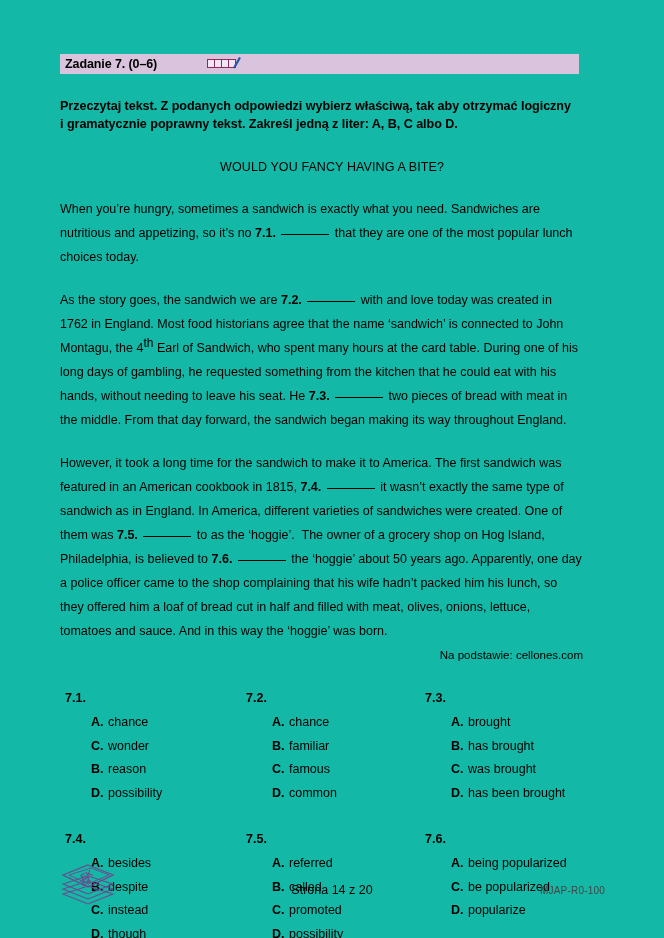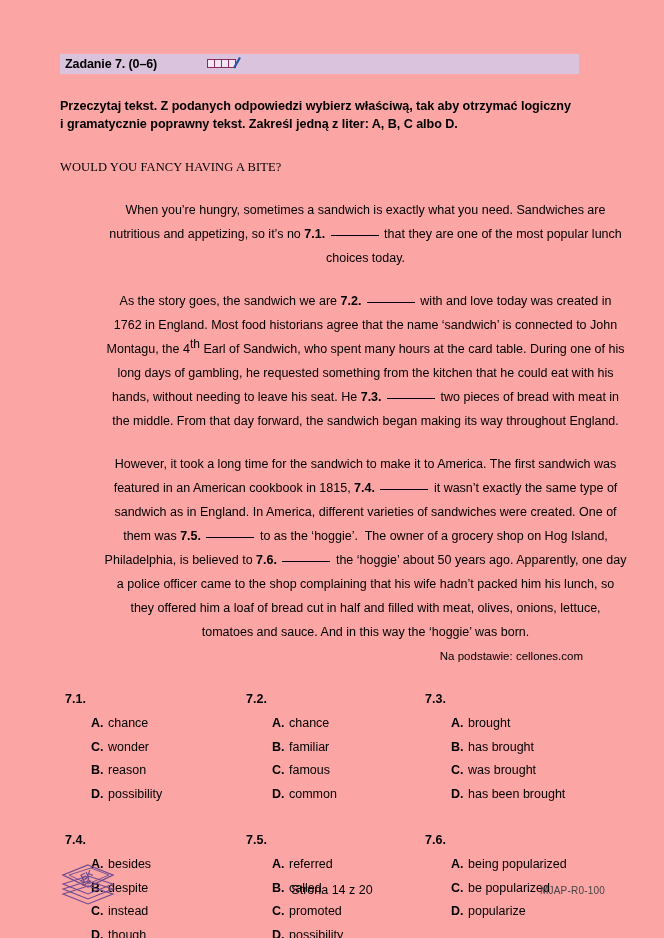--- a/index.html
+++ b/index.html
@@ -13,21 +13,21 @@
     position: relative;
     font-family: "Liberation Sans", sans-serif;
     color: #000000;
     overflow: hidden;
   }
   .page {
     position: absolute;
     left: 0; top: 0;
     width: 664px;
     height: 938px;
-    background: #fca5a5;
+    background: #14b8a6;
   }
   .content {
     position: absolute;
     left: 60px;
     top: 54px;
     width: 544px;
   }
 
   
   .task-band {
@@ -56,33 +56,31 @@
     margin-top: 24px;
     font-size: 12.6px;
     font-weight: bold;
     line-height: 17.5px;
     width: 530px;
     letter-spacing: -0.05px;
   }
 
   
   .text-title {
-    text-align: left;
+    text-align: center;
     font-size: 12.5px;
     margin-top: 27px;
     letter-spacing: 0.1px;
-    font-family: Liberation Serif, serif;
   }
   .para {
     font-size: 12.5px;
     line-height: 24px;
     margin-top: 19px;
-    text-align: center;
+    text-align: left;
     width: 523px;
-    margin-left: 44px;
   }
   .para.p1 { margin-top: 23px; }
   .blank-num { font-weight: bold; }
   .gap {
     display: inline-block;
     border-bottom: 1px solid #000;
     width: 48px;
     vertical-align: 2px;
     margin: 0 2px;
   }

